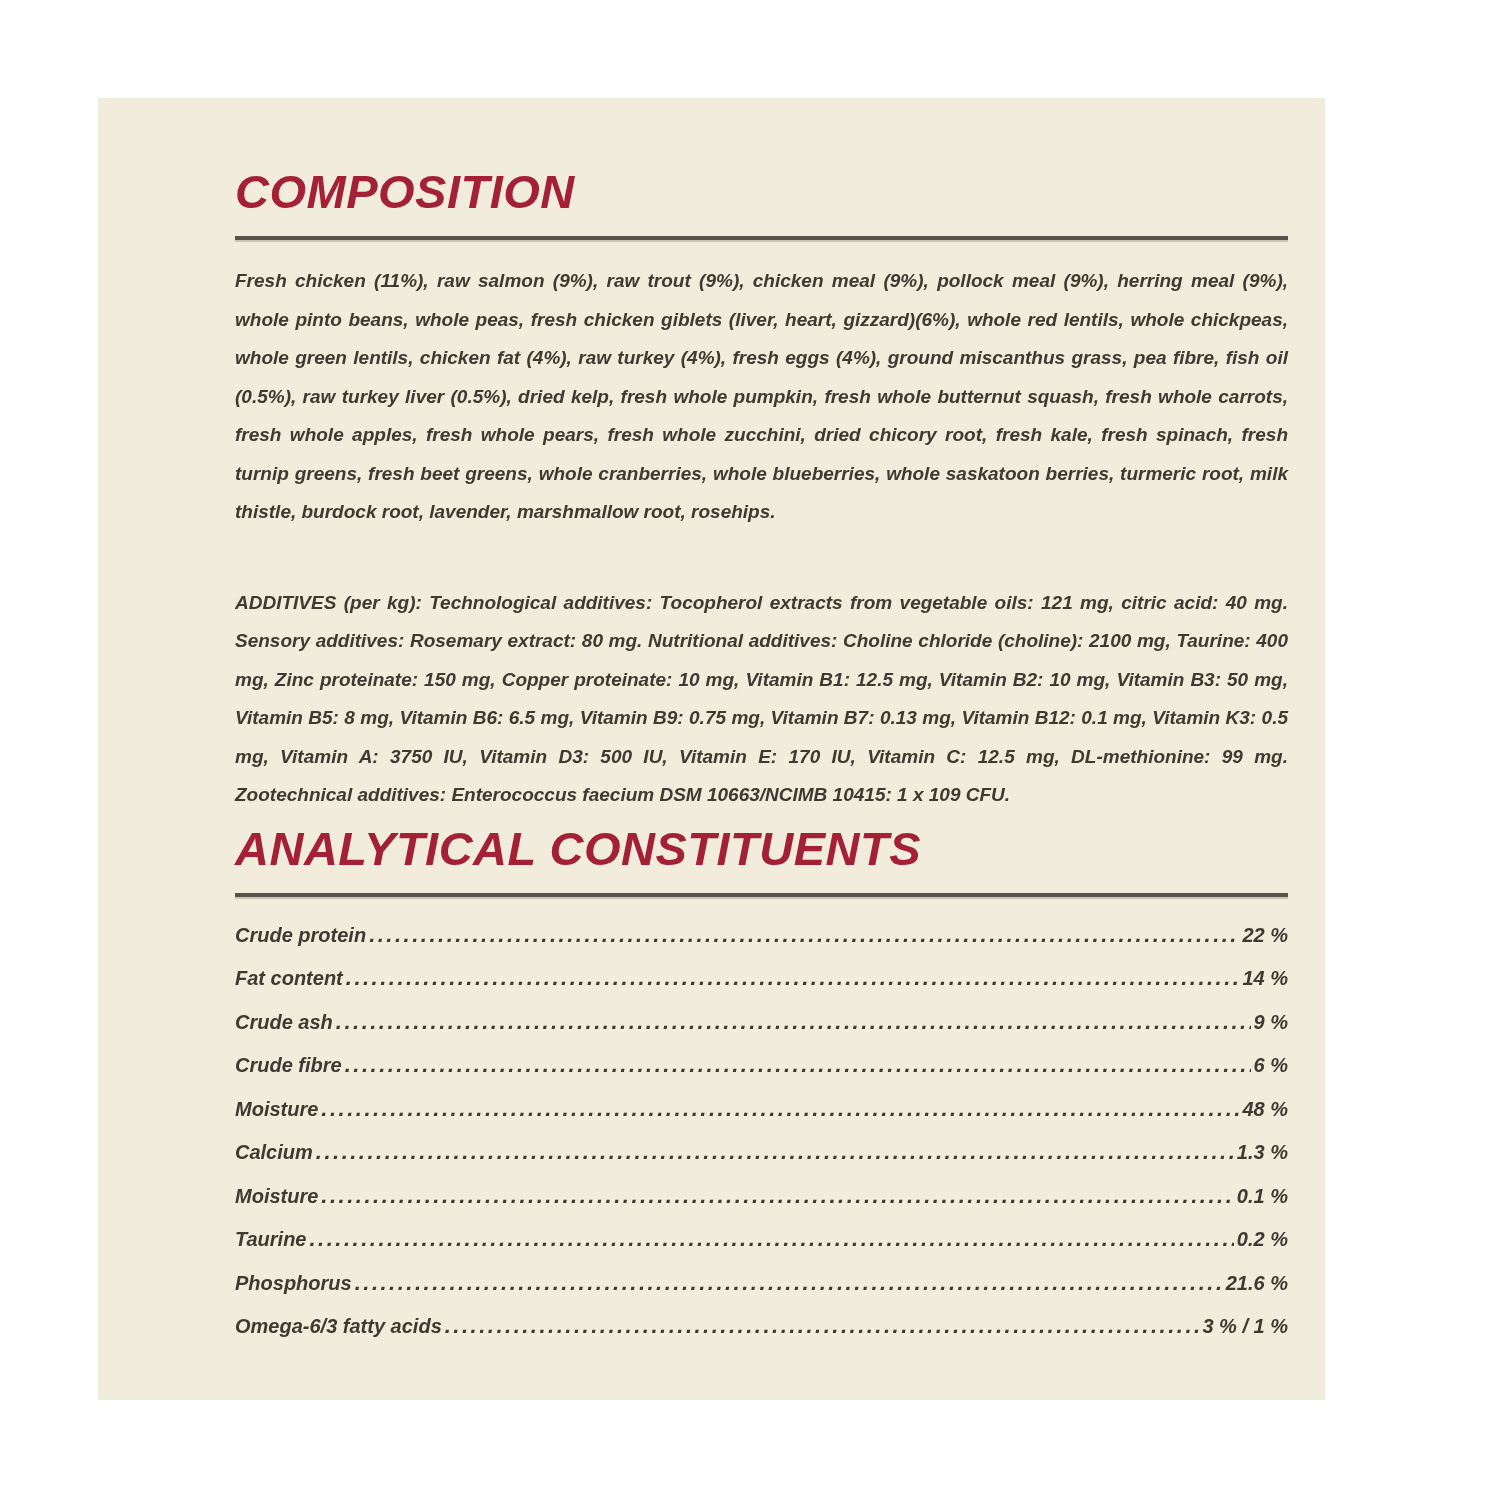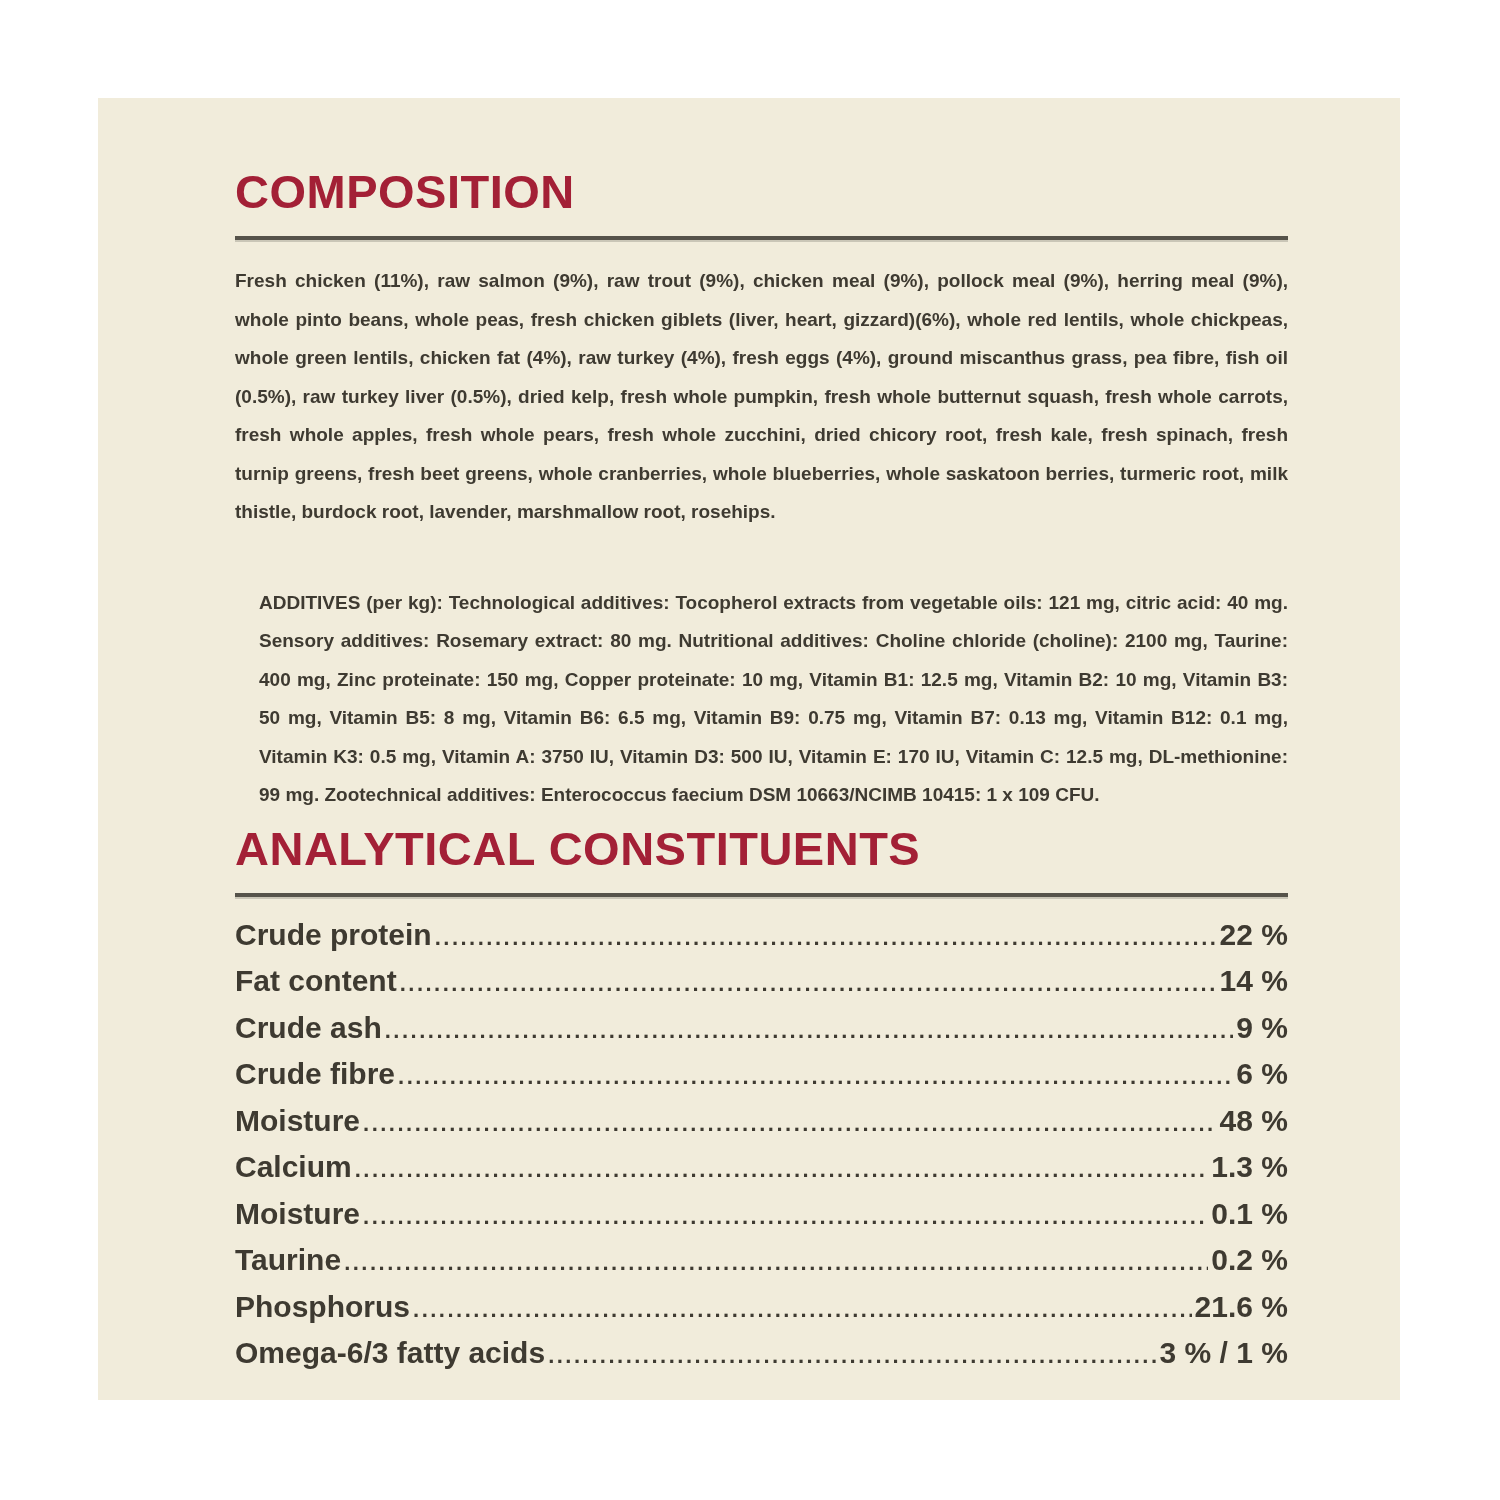--- a/index.html
+++ b/index.html
@@ -5,24 +5,25 @@
   html, body {
     margin: 0;
     padding: 0;
     background: #ffffff;
     width: 1500px;
     height: 1500px;
     font-family: "Liberation Sans", "DejaVu Sans", sans-serif;
   }
   .page {
     position: relative;
-    width: 1500px;
+    width: 1325px;
     height: 1500px;
     background: #ffffff;
     overflow: hidden;
+    font-style: italic;
   }
   .panel {
     position: absolute;
     left: 98px;
     top: 98px;
     width: 1302px;
     height: 1302px;
     background: #f1ecdb;
     box-sizing: border-box;
     padding: 70px 112px 0 137px;
@@ -45,32 +46,31 @@
   .body-text {
     margin: 22px 0 0 0;
     font-size: 19px;
     line-height: 38.5px;
     font-weight: bold;
     text-align: justify;
     color: #3e3a31;
   }
   .body-text.additives {
     margin-top: 52px;
-    margin-left: 24px;
   }
   .analytical-heading {
     margin-top: 10px;
   }
   .table {
     margin-top: 26px;
   }
   .row {
     display: flex;
     align-items: baseline;
-    font-size: 30px;
+    font-size: 20px;
     line-height: 24px;
     font-weight: bold;
     color: #3e3a31;
     margin-bottom: 19.5px;
   }
   .row-label {
     white-space: nowrap;
   }
   .leader {
     flex: 1;

